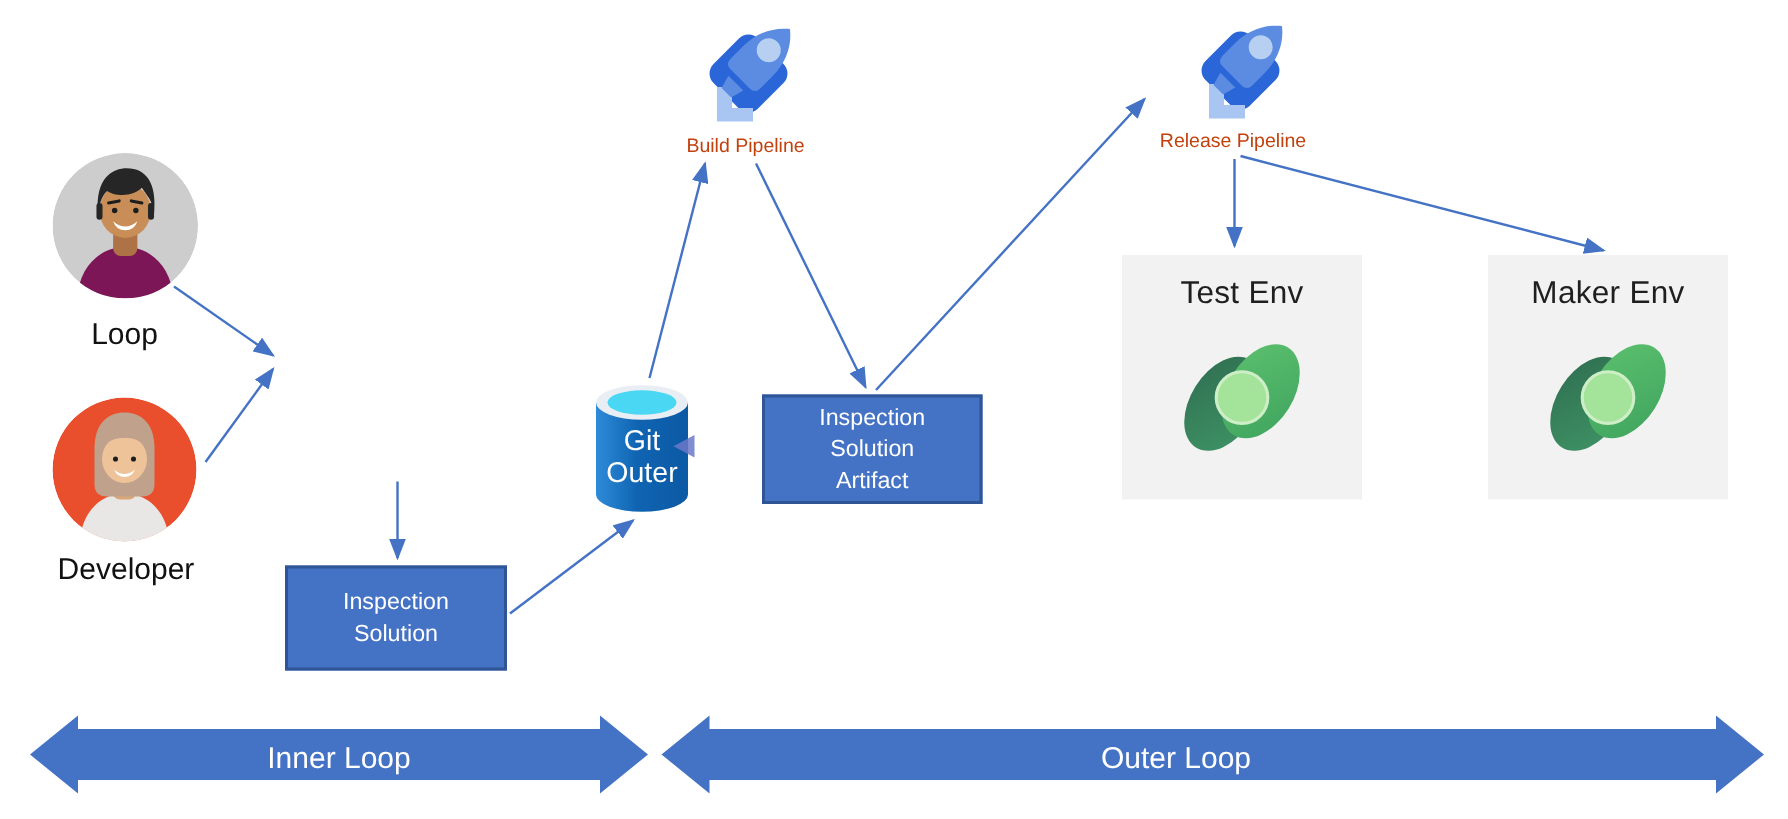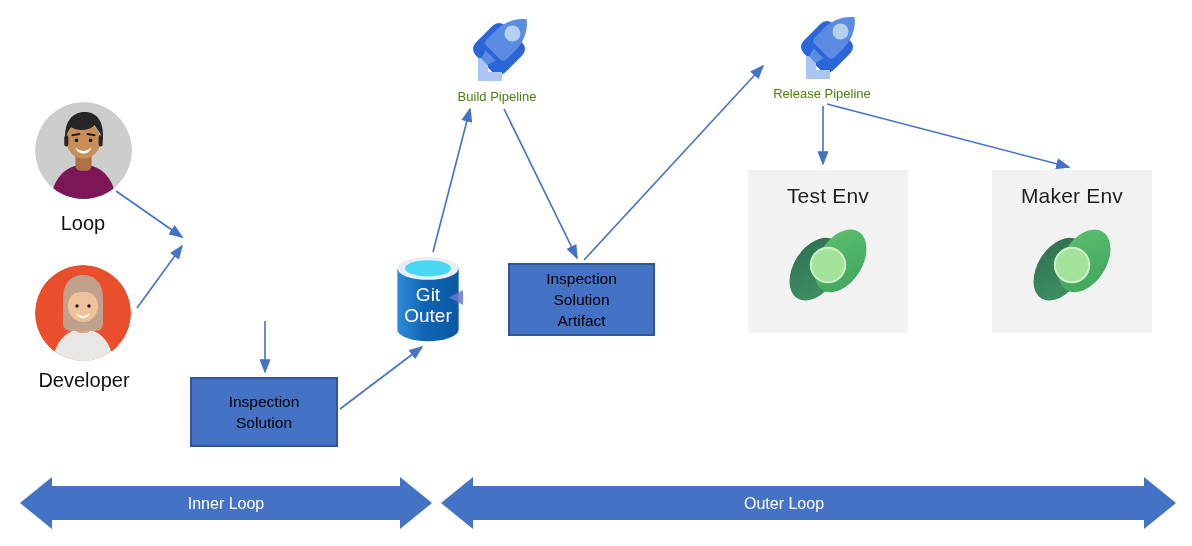--- a/index.html
+++ b/index.html
@@ -4,26 +4,26 @@
 <style>
   html,body{margin:0;padding:0;background:#ffffff;}
   .canvas{position:relative;width:1192px;height:546px;background:#ffffff;overflow:hidden;
           font-family:"Liberation Sans", sans-serif;}
   .abs{position:absolute;}
   .label{position:absolute;text-align:center;color:#1f1f1f;}
   .actor-label{font-size:20px;color:#111;}
   .env-box{position:absolute;background:#F2F2F2;display:flex;flex-direction:column;align-items:center;}
   .env-title{margin-top:14px;font-size:21px;color:#1f1f1f;letter-spacing:.2px;}
   .env-icon{margin-top:6px;}
-  .node-box{position:absolute;background:#4472C4;border:2px solid #2F5597;color:#000000;
+  .node-box{position:absolute;background:#4472C4;border:2px solid #2F5597;color:#ffffff;
             display:flex;flex-direction:column;align-items:center;justify-content:center;
             font-size:15.5px;line-height:21px;text-align:center;box-sizing:border-box;}
-  .pipeline-label{font-size:13px;color:#4d7c0f;}
+  .pipeline-label{font-size:13px;color:#c2410c;}
   .repo-text{position:absolute;color:#ffffff;font-size:19px;line-height:21px;text-align:center;}
-  .loop-label{position:absolute;color:#ffffff;font-size:16px;text-align:center;}
+  .loop-label{position:absolute;color:#ffffff;font-size:20px;text-align:center;}
   svg{display:block;}
   .overlay{position:absolute;left:0;top:0;pointer-events:none;}
 </style>
 </head>
 <body>
 
 <div class="canvas">
 
   <svg width="0" height="0" style="position:absolute">
     <defs>

